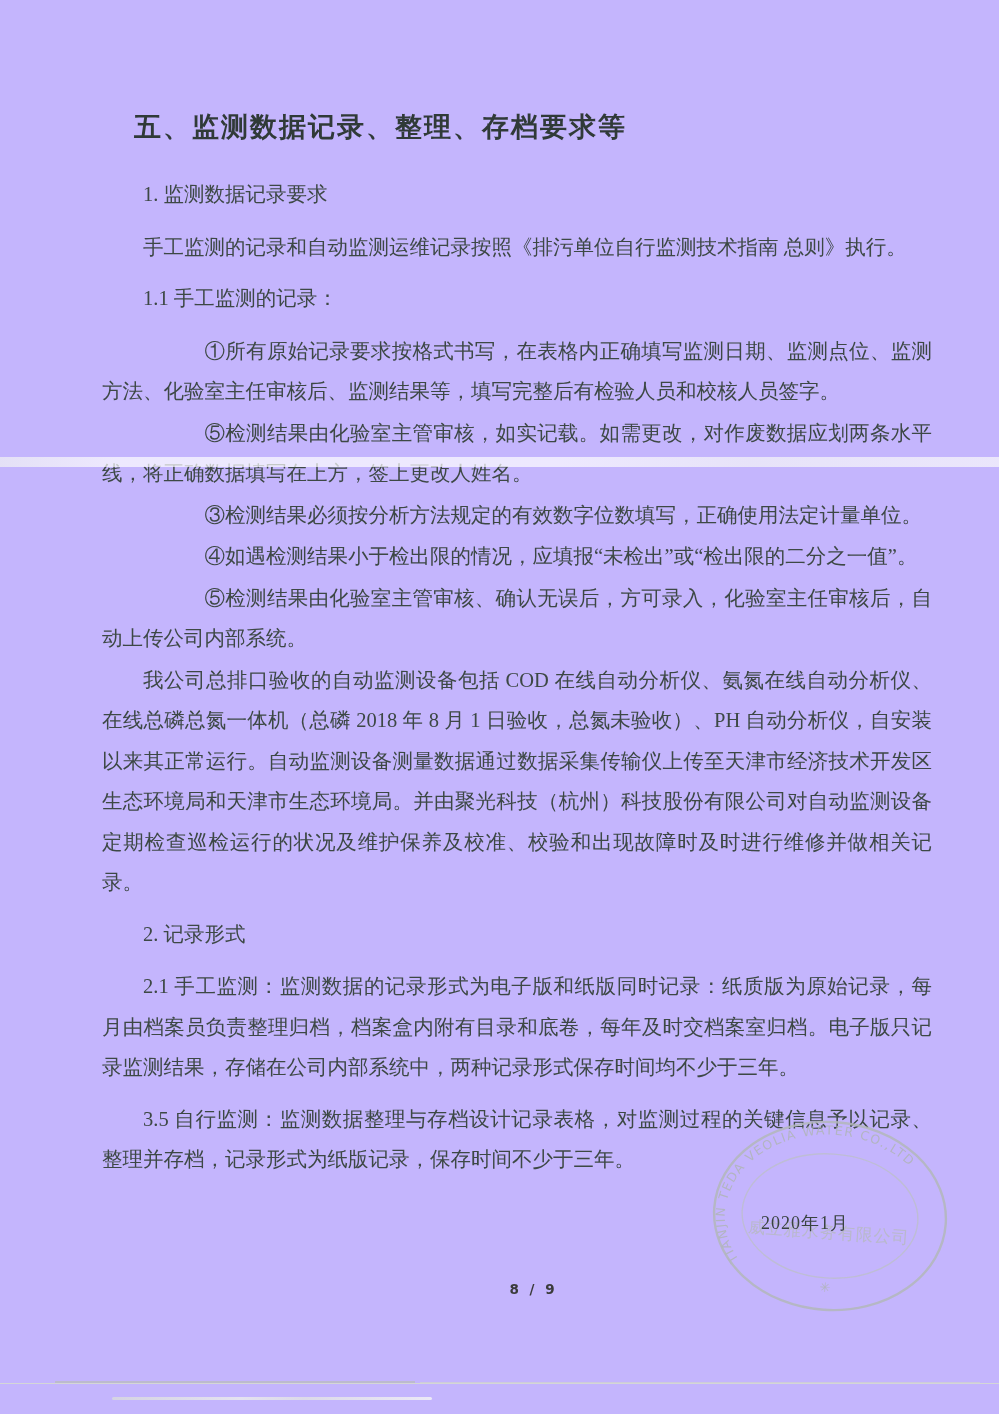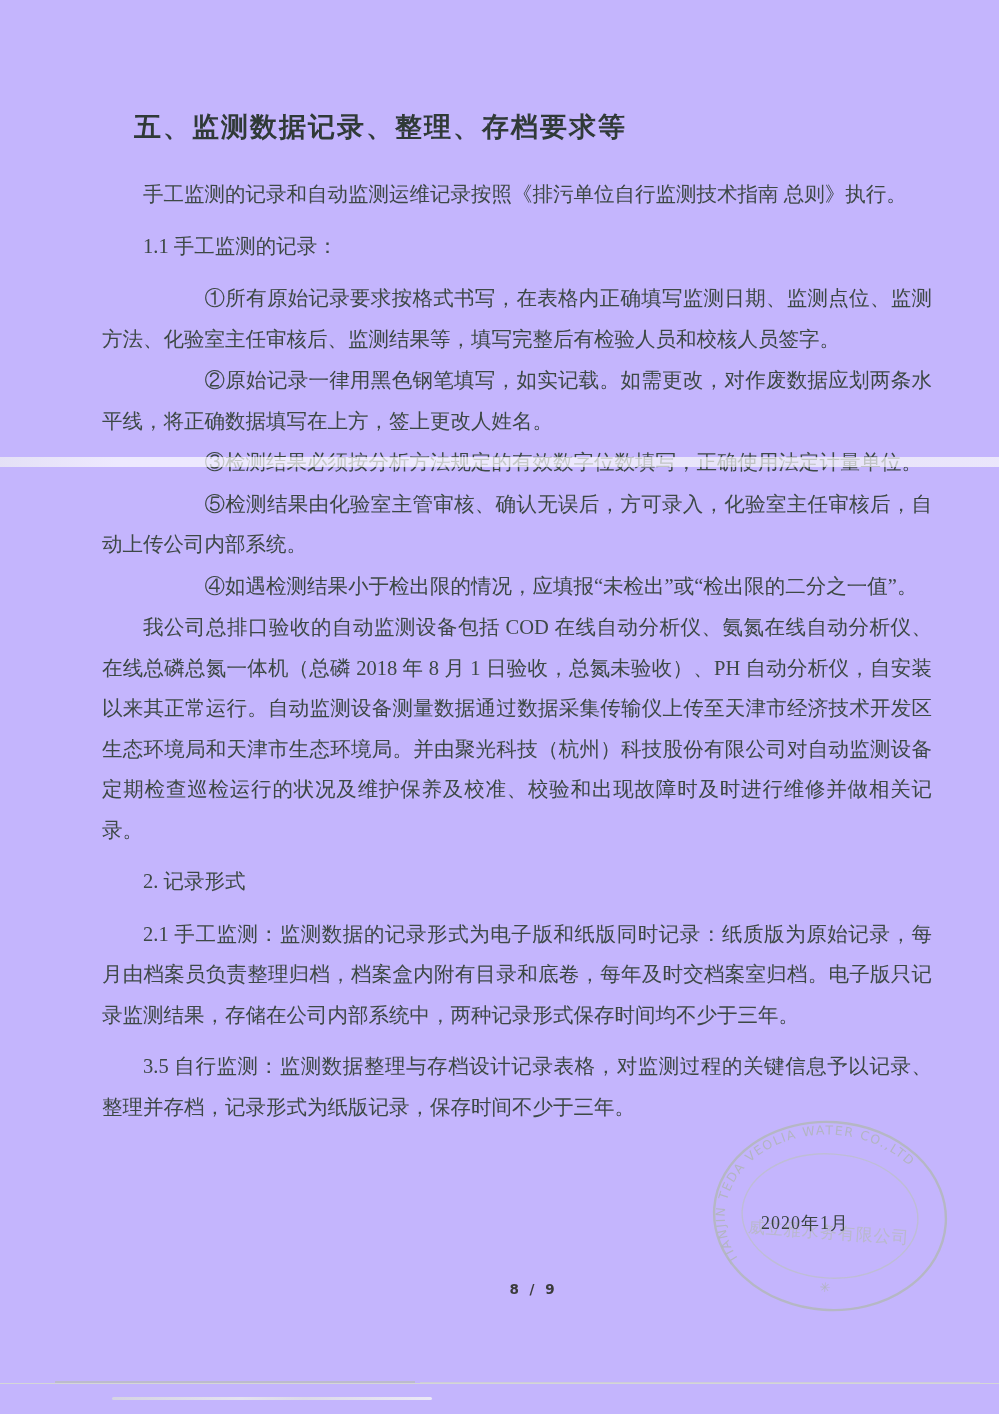--- a/index.html
+++ b/index.html
@@ -94,34 +94,35 @@
     opacity:.8;border-radius:2px;}
 </style>
 </head>
 <body>
 
 <div class="page">
 
   <div class="content">
     <h1 class="doc-title">五、监测数据记录、整理、存档要求等</h1>
 
+    <p class="block heading indent-2">1. 监测数据记录要求</p>
 
     <p class="block para indent-2">手工监测的记录和自动监测运维记录按照《排污单位自行监测技术指南  总则》执行。</p>
 
     <p class="block heading indent-2">1.1 手工监测的记录：</p>
 
     <p class="block tight indent-5">①所有原始记录要求按格式书写，在表格内正确填写监测日期、监测点位、监测方法、化验室主任审核后、监测结果等，填写完整后有检验人员和校核人员签字。</p>
 
-    <p class="block tight indent-5">②原始记录一律用黑色钢笔填写，如实记载。如需更改，对作废数据应划两条水平线，将正确数据填写在上方，签上更改人姓名。</p>
+    <p class="block tight indent-5">⑤检测结果由化验室主管审核，如实记载。如需更改，对作废数据应划两条水平线，将正确数据填写在上方，签上更改人姓名。</p>
 
     <p class="block tight indent-5">③检测结果必须按分析方法规定的有效数字位数填写，正确使用法定计量单位。</p>
 
+    <p class="block tight indent-5">④如遇检测结果小于检出限的情况，应填报“未检出”或“检出限的二分之一值”。</p>
+
     <p class="block tight indent-5">⑤检测结果由化验室主管审核、确认无误后，方可录入，化验室主任审核后，自动上传公司内部系统。</p>
-
-    <p class="block tight indent-5">④如遇检测结果小于检出限的情况，应填报“未检出”或“检出限的二分之一值”。</p>
 
 
     <p class="block para indent-2">我公司总排口验收的自动监测设备包括 COD 在线自动分析仪、氨氮在线自动分析仪、在线总磷总氮一体机（总磷 2018 年 8 月 1 日验收，总氮未验收）、PH 自动分析仪，自安装以来其正常运行。自动监测设备测量数据通过数据采集传输仪上传至天津市经济技术开发区生态环境局和天津市生态环境局。并由聚光科技（杭州）科技股份有限公司对自动监测设备定期检查巡检运行的状况及维护保养及校准、校验和出现故障时及时进行维修并做相关记录。</p>
 
     <p class="block heading indent-2">2. 记录形式</p>
 
     <p class="block para indent-2">2.1 手工监测：监测数据的记录形式为电子版和纸版同时记录：纸质版为原始记录，每月由档案员负责整理归档，档案盒内附有目录和底卷，每年及时交档案室归档。电子版只记录监测结果，存储在公司内部系统中，两种记录形式保存时间均不少于三年。</p>
 
     <p class="block para indent-2">3.5 自行监测：监测数据整理与存档设计记录表格，对监测过程的关键信息予以记录、整理并存档，记录形式为纸版记录，保存时间不少于三年。</p>
   </div>

